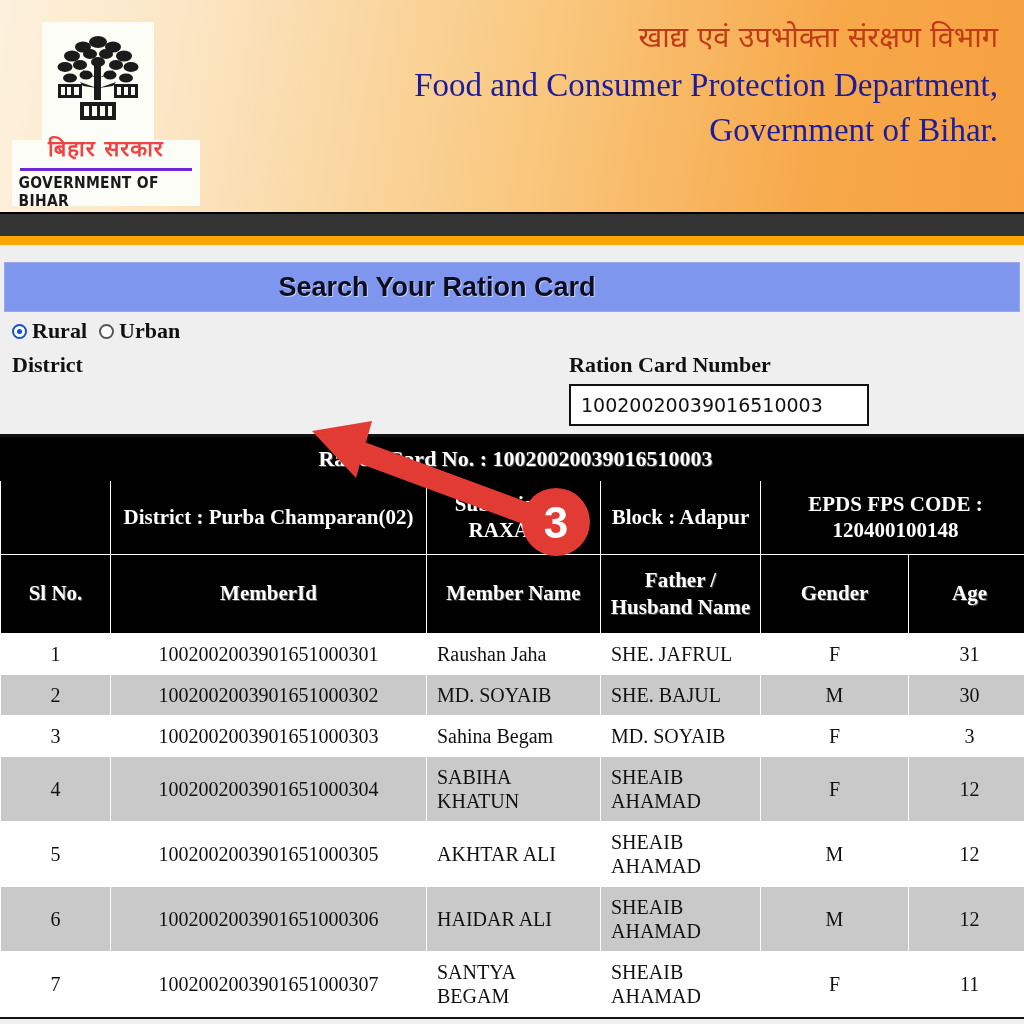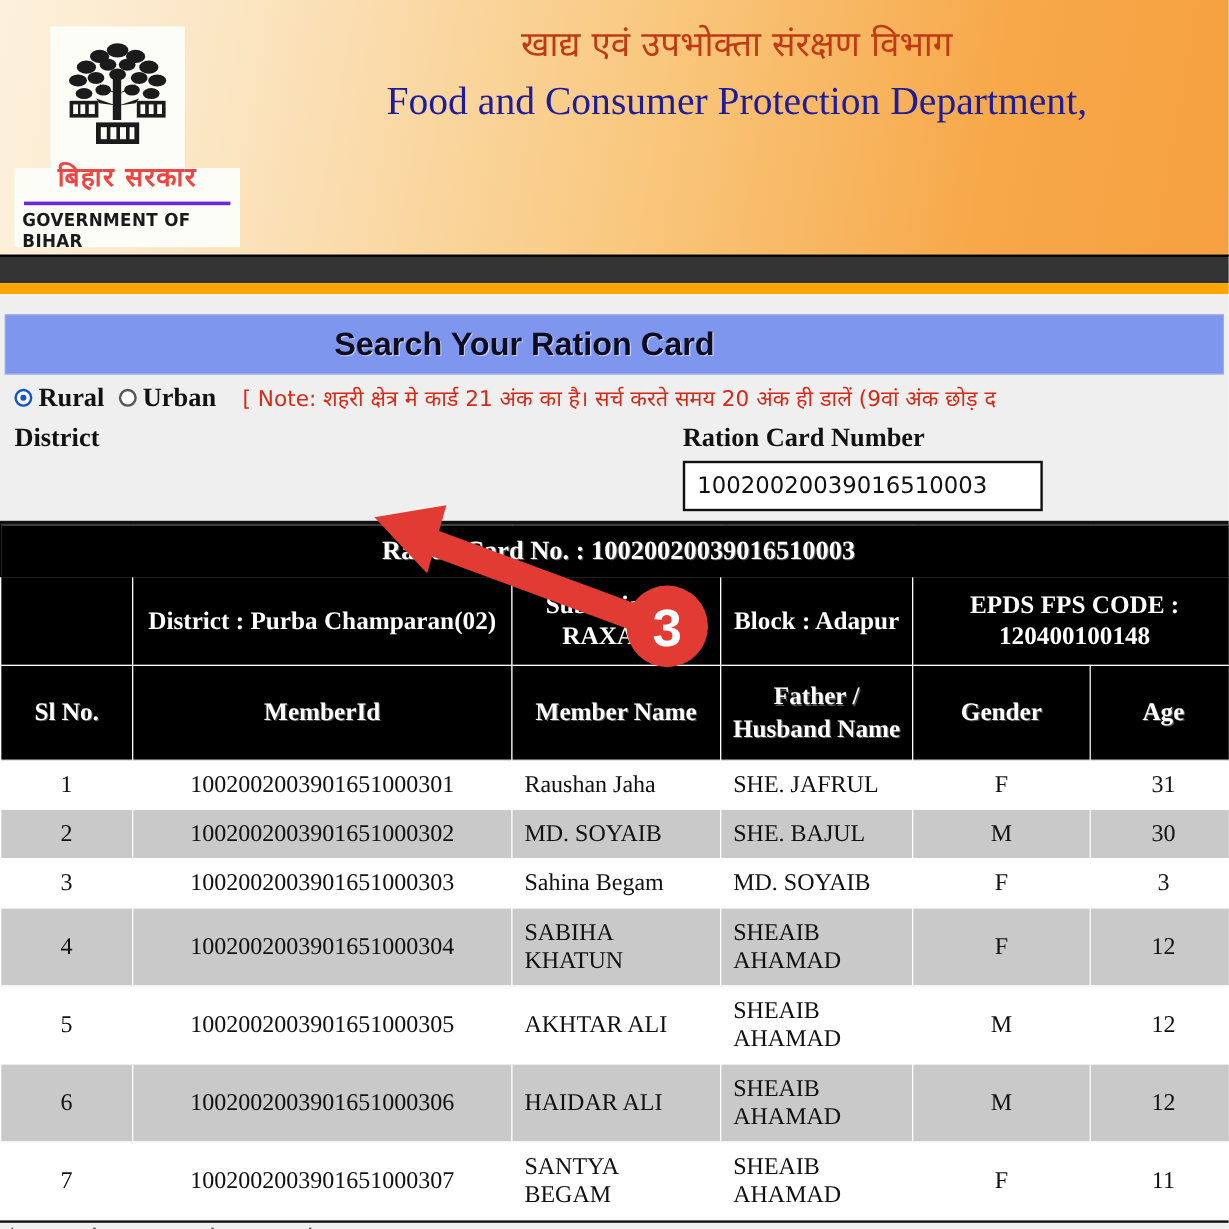--- a/index.html
+++ b/index.html
@@ -51,22 +51,22 @@
     font-family: "DejaVu Sans", sans-serif;
     font-weight: 700;
     font-size: 15px;
     color: #1a1a1a;
     letter-spacing: 0.3px;
     margin-top: 3px;
     transform: scaleX(0.93);
   }
   .banner-titles {
     position: absolute;
-    left: 210px; right: 6px; top: 18px;
-    text-align: center;
+    left: 210px; right: 26px; top: 18px;
+    text-align: right;
   }
   .title-hindi {
     font-family: "DejaVu Sans", sans-serif;
     font-size: 29px;
     font-weight: 400;
     color: #c03a16;
     line-height: 1.35;
     white-space: nowrap;
   }
   .title-en-1, .title-en-2 {
@@ -266,20 +266,21 @@
     </div>
 
     <div class="logo-text-box">
       <div class="logo-hindi">बिहार सरकार</div>
       <div class="logo-english">GOVERNMENT OF BIHAR</div>
     </div>
 
     <div class="banner-titles">
       <div class="title-hindi">खाद्य एवं उपभोक्ता संरक्षण विभाग</div>
       <div class="title-en-1">Food and Consumer Protection Department,</div>
+      <div class="title-en-2">Government of Bihar.</div>
     </div>
   </div>
 
   <div class="bar-dark"></div>
   <div class="bar-orange"></div>
   <div class="bar-gap"></div>
 
   <div class="panel">
 
     <div class="search-title">
@@ -288,21 +289,20 @@
 
     <div class="opts-row">
       <label class="radio-wrap">
         <span class="radio on"></span>
         <span class="radio-label">Rural</span>
       </label>
       <label class="radio-wrap">
         <span class="radio"></span>
         <span class="radio-label">Urban</span>
       </label>
-      <span class="note">[ Note: शहरी क्षेत्र मे कार्ड 21 अंक का है। सर्च करते समय 20 अंक ही डालें (9वां अंक छोड़ द</span>
     </div>
 
     <div class="fields-row">
       <div class="field-col-a">
         <span class="field-label">District</span>
       </div>
       <div class="field-col-b">
         <span class="field-label">Ration Card Number</span>
         <div class="text-box">
           <span>10020020039016510003</span>

